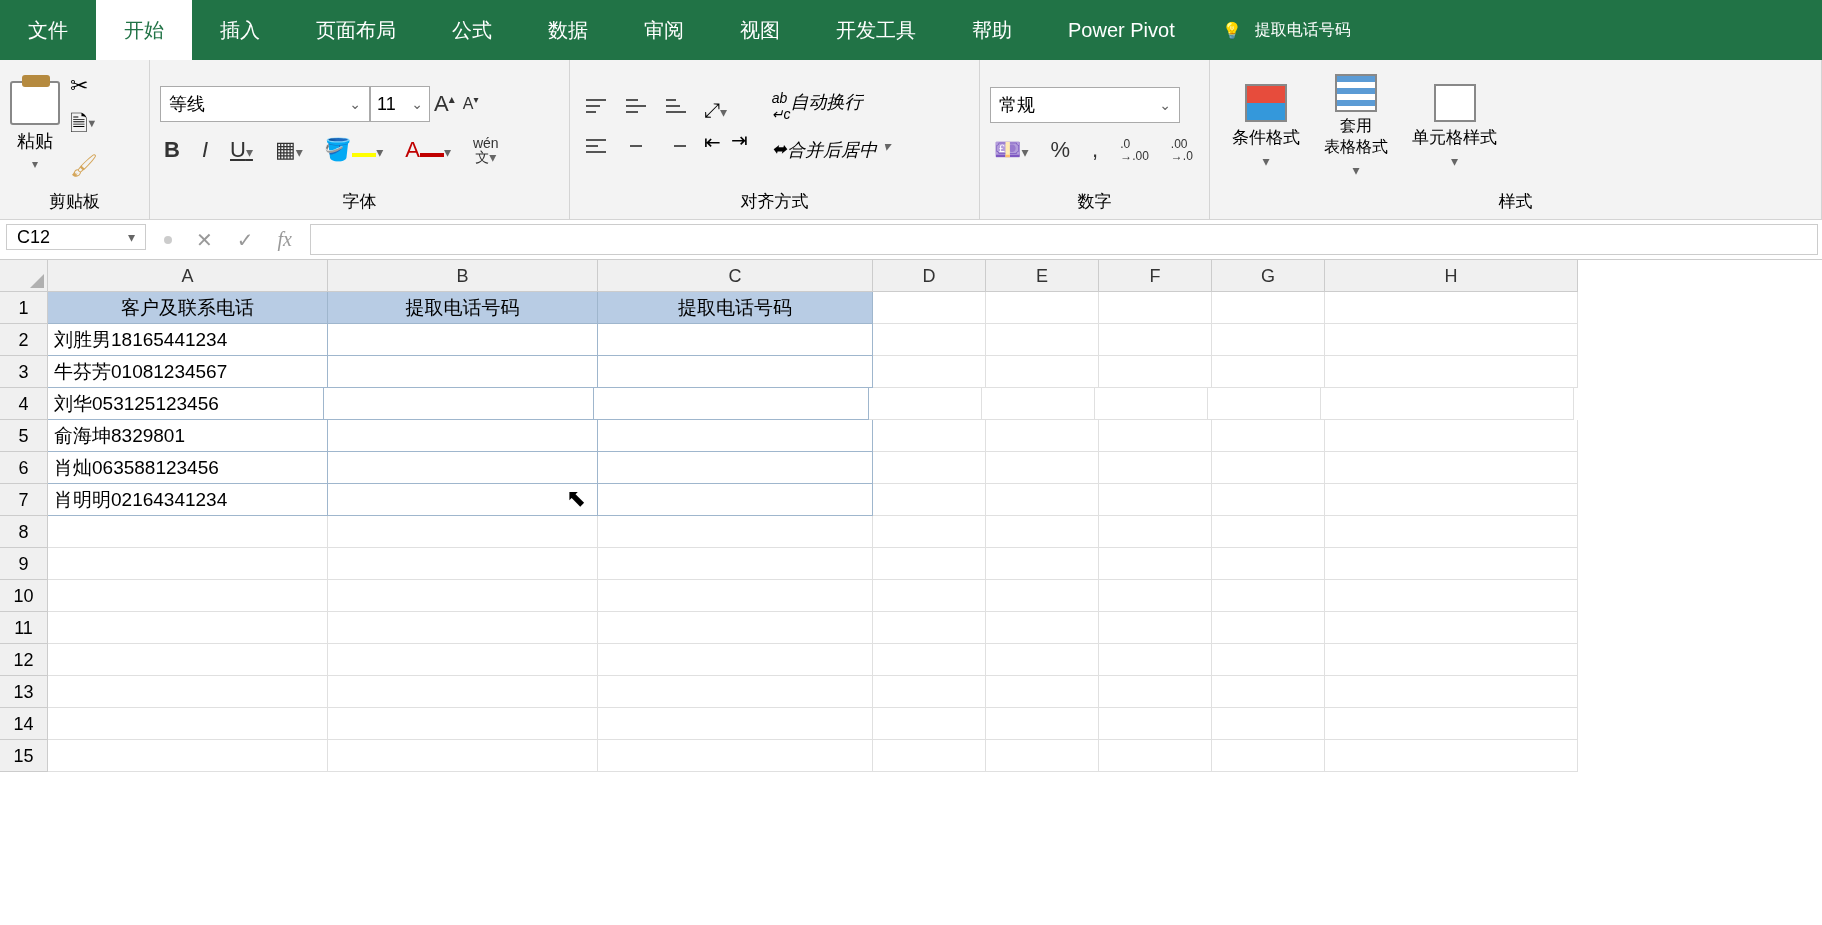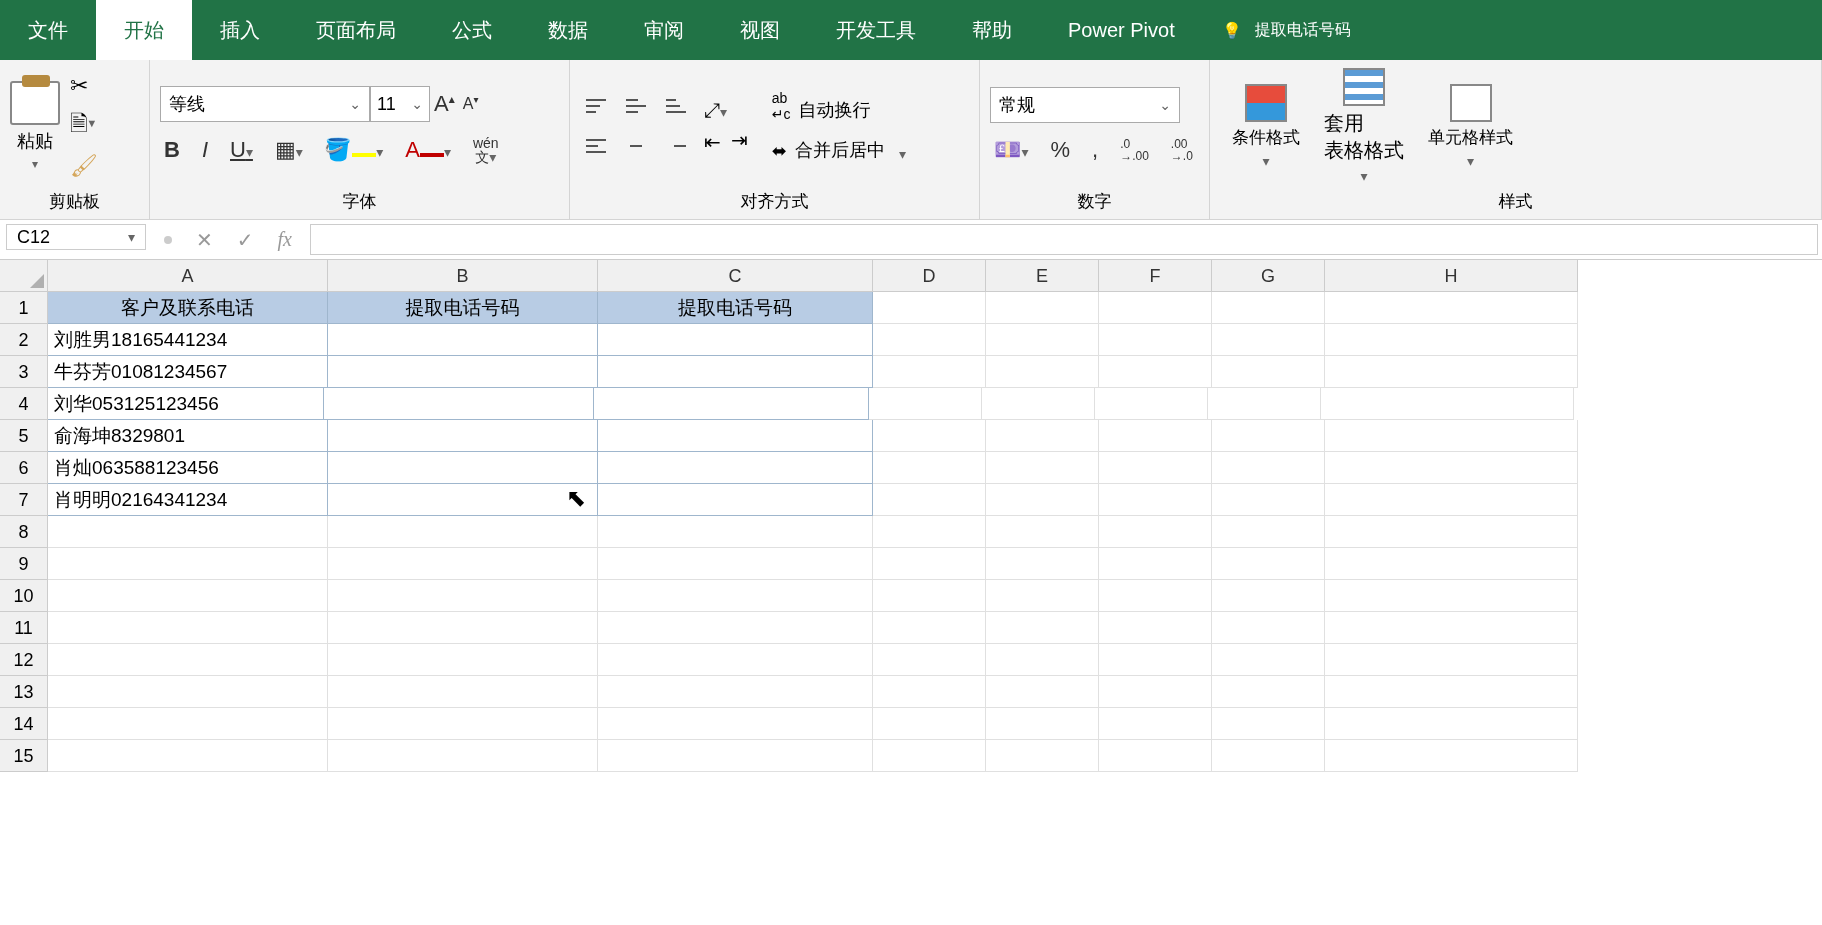--- a/index.html
+++ b/index.html
@@ -37,21 +37,21 @@
 .color-box { width:24px; height:4px; display:inline-block; }
 
 
 .align-grid { display:grid; grid-template-columns: repeat(3, 32px); grid-template-rows: repeat(2, 32px); gap:8px; }
 .align-cell { border:1px solid transparent; display:flex; align-items:center; justify-content:center; cursor:pointer; }
 .align-lines { width:20px; height:14px; display:flex; flex-direction:column; justify-content:space-between; }
 .align-lines span { height:2px; background:#555; }
 .indent-col { display:flex; flex-direction:column; gap:8px; margin-left:12px; }
 .indent-col > div { font-size:20px; cursor:pointer; }
 .wrap-col { display:flex; flex-direction:column; gap:8px; margin-left:18px; }
-.wrap-btn { display:flex; align-items:flex-end; gap:8px; font-size:18px; cursor:pointer; padding:4px 6px; }
+.wrap-btn { display:flex; align-items:flex-start; font-size:18px; cursor:pointer; padding:4px 6px;font-style:italic; }
 .wrap-btn .ch { font-size:14px; color:#666; margin-left:6px; }
 
 
 .num-row { display:flex; gap:14px; align-items:center; }
 .num-select { width:190px; height:36px; border:1px solid #aaa; background:#fff; display:flex; align-items:center; justify-content:space-between; padding:0 8px; font-size:18px; }
 
 
 .styles-col { display:flex; flex-direction:column; align-items:center; gap:4px; cursor:pointer; padding:0 12px; }
 .styles-col .ic { width:42px; height:38px; background:#fff; border:2px solid #888; position:relative; }
 
@@ -237,21 +237,21 @@
 
   <div class="group" style="flex:1">
     <div class="group-content">
       <div class="styles-col">
         <div class="ic" style="background:linear-gradient(#e74c3c 50%,#3498db 50%)"></div>
         <div style="font-size:17px;text-align:center">条件格式</div>
         <span class="chev">▾</span>
       </div>
       <div class="styles-col">
         <div class="ic" style="background:repeating-linear-gradient(#5b9bd5 0 6px,#fff 6px 12px)"></div>
-        <div style="font-size:20px;text-align:left;white-space:pre-line">套用
+        <div style="font-size:16px;text-align:center;white-space:pre-line">套用
 表格格式</div>
         <span class="chev">▾</span>
       </div>
       <div class="styles-col">
         <div class="ic"></div>
         <div style="font-size:17px;text-align:center">单元格样式</div>
         <span class="chev">▾</span>
       </div>
     </div>
     <div class="group-label">样式</div>

